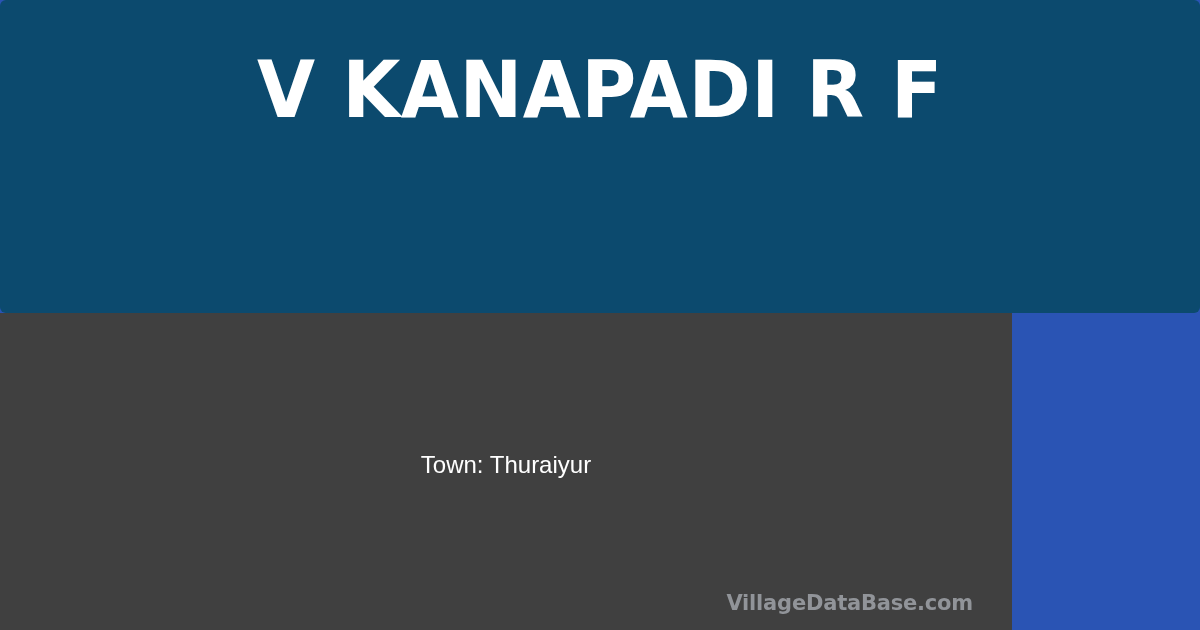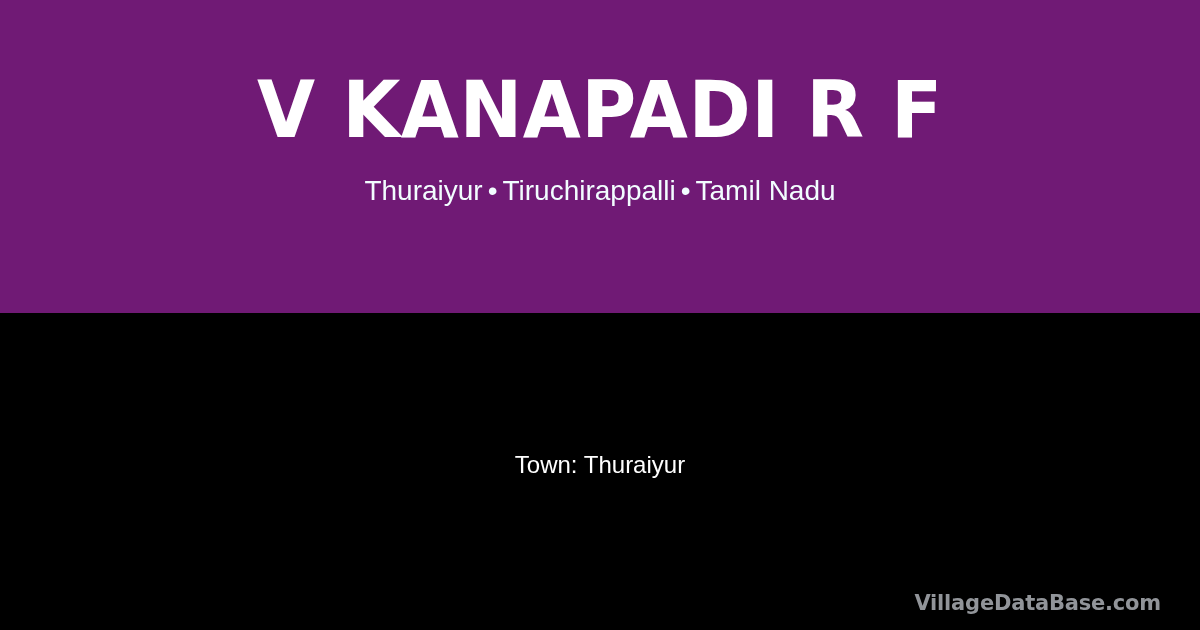--- a/index.html
+++ b/index.html
@@ -18,27 +18,28 @@
     width: 1200px;
     height: 630px;
     display: flex;
     flex-direction: column;
   }
   
   .header {
     position: relative;
     width: 1200px;
     height: 313px;
-    background: #701a75;
+    background: #0c4a6e;
     display: flex;
     flex-direction: column;
     align-items: center;
     justify-content: flex-start;
     box-sizing: border-box;
-    padding-top: 68px;
+    padding-top: 48px;
+    border-radius: 6px;
   }
   .title {
     color: #ffffff;
     font-family: "DejaVu Sans", "Liberation Sans", sans-serif;
     font-size: 79px;
     font-weight: 700;
     line-height: 1.08;
     letter-spacing: 0.5px;
     text-align: center;
     margin: 0;
@@ -57,23 +58,23 @@
     margin-top: 20px;
     padding: 0 40px;
     white-space: nowrap;
   }
   .subtitle .sep {
     padding: 0 5px;
   }
   
   .body {
     position: relative;
-    width: 1200px;
+    width: 1012px;
     height: 317px;
-    background: #000000;
+    background: #404040;
     display: flex;
     align-items: center;
     justify-content: center;
   }
   .body-text {
     color: #ffffff;
     font-family: "Liberation Sans", "DejaVu Sans", sans-serif;
     font-size: 24px;
     font-weight: 400;
     line-height: 1.3;
@@ -96,23 +97,20 @@
     margin-left: 36px;
   }
 </style>
 </head>
 <body>
 
 <div class="card">
 
   <div class="header">
     <h1 class="title">V KANAPADI R F</h1>
-    <div class="subtitle">
-      <span>Thuraiyur</span><span class="sep">•</span><span>Tiruchirappalli</span><span class="sep">•</span><span>Tamil Nadu</span>
-    </div>
   </div>
 
   <div class="body">
     <p class="body-text">Town: Thuraiyur</p>
     <div class="watermark">VillageDataBase.com</div>
   </div>
 
 </div>
 
 </body></html>

